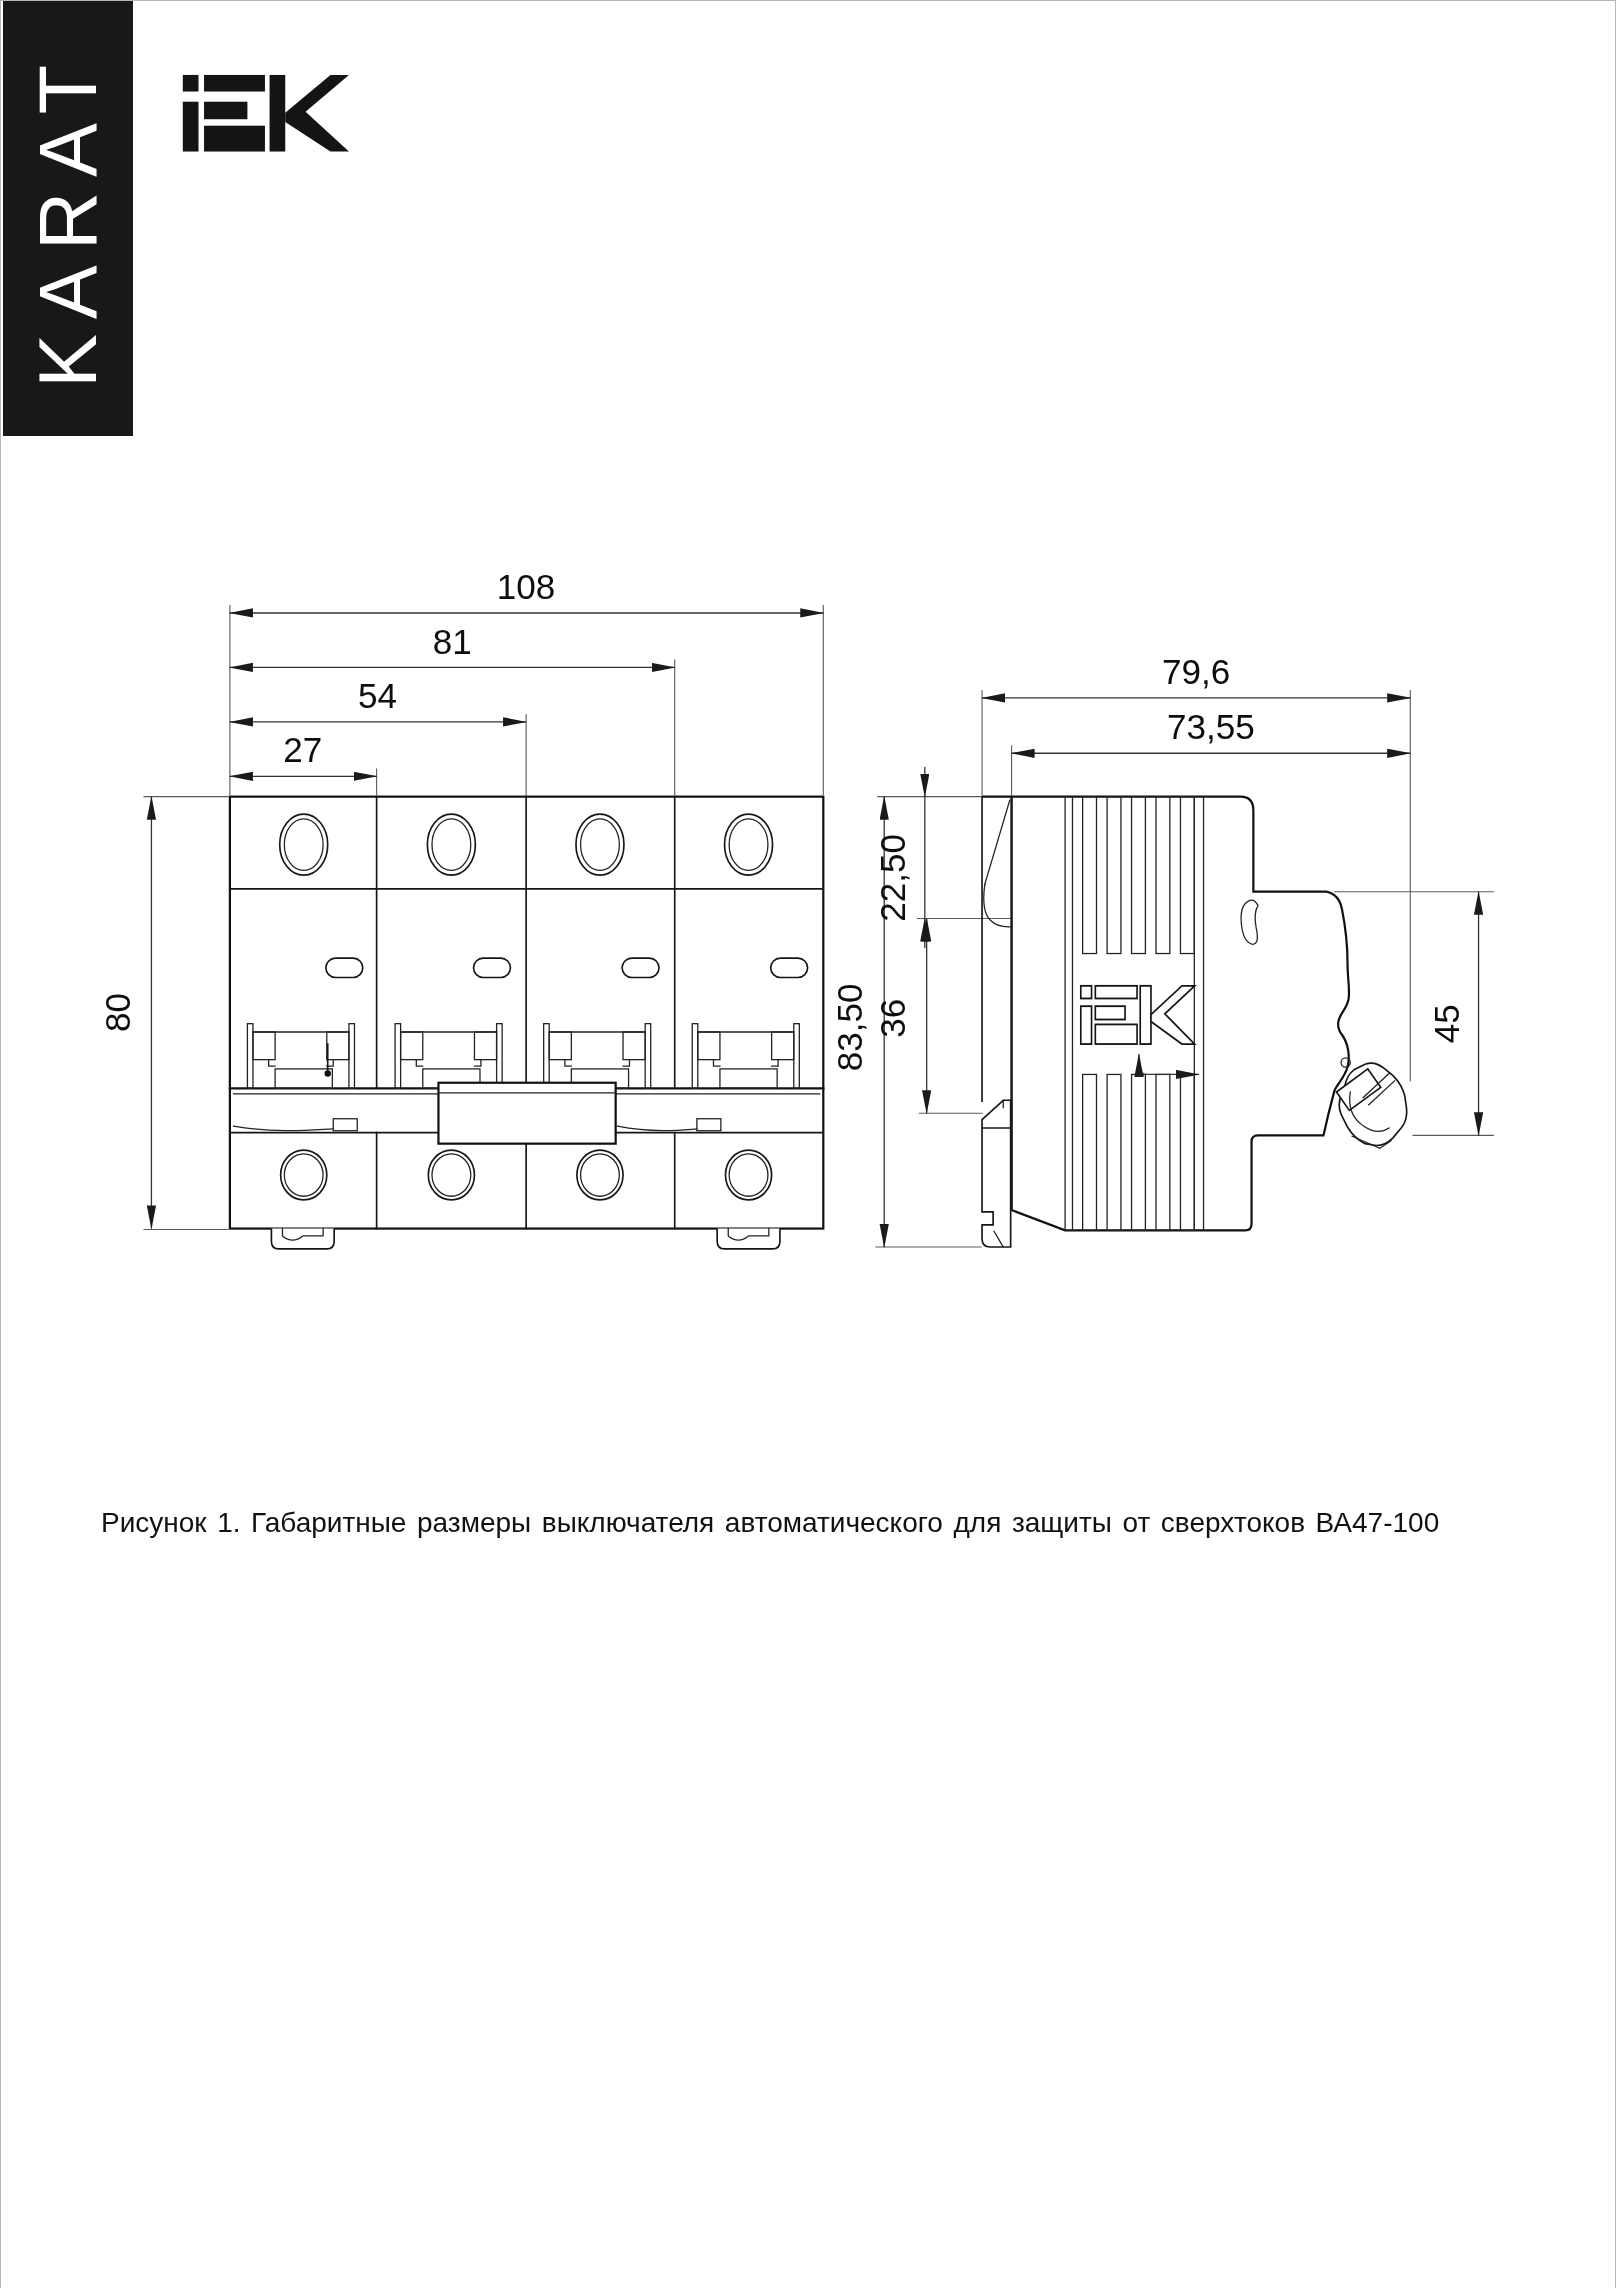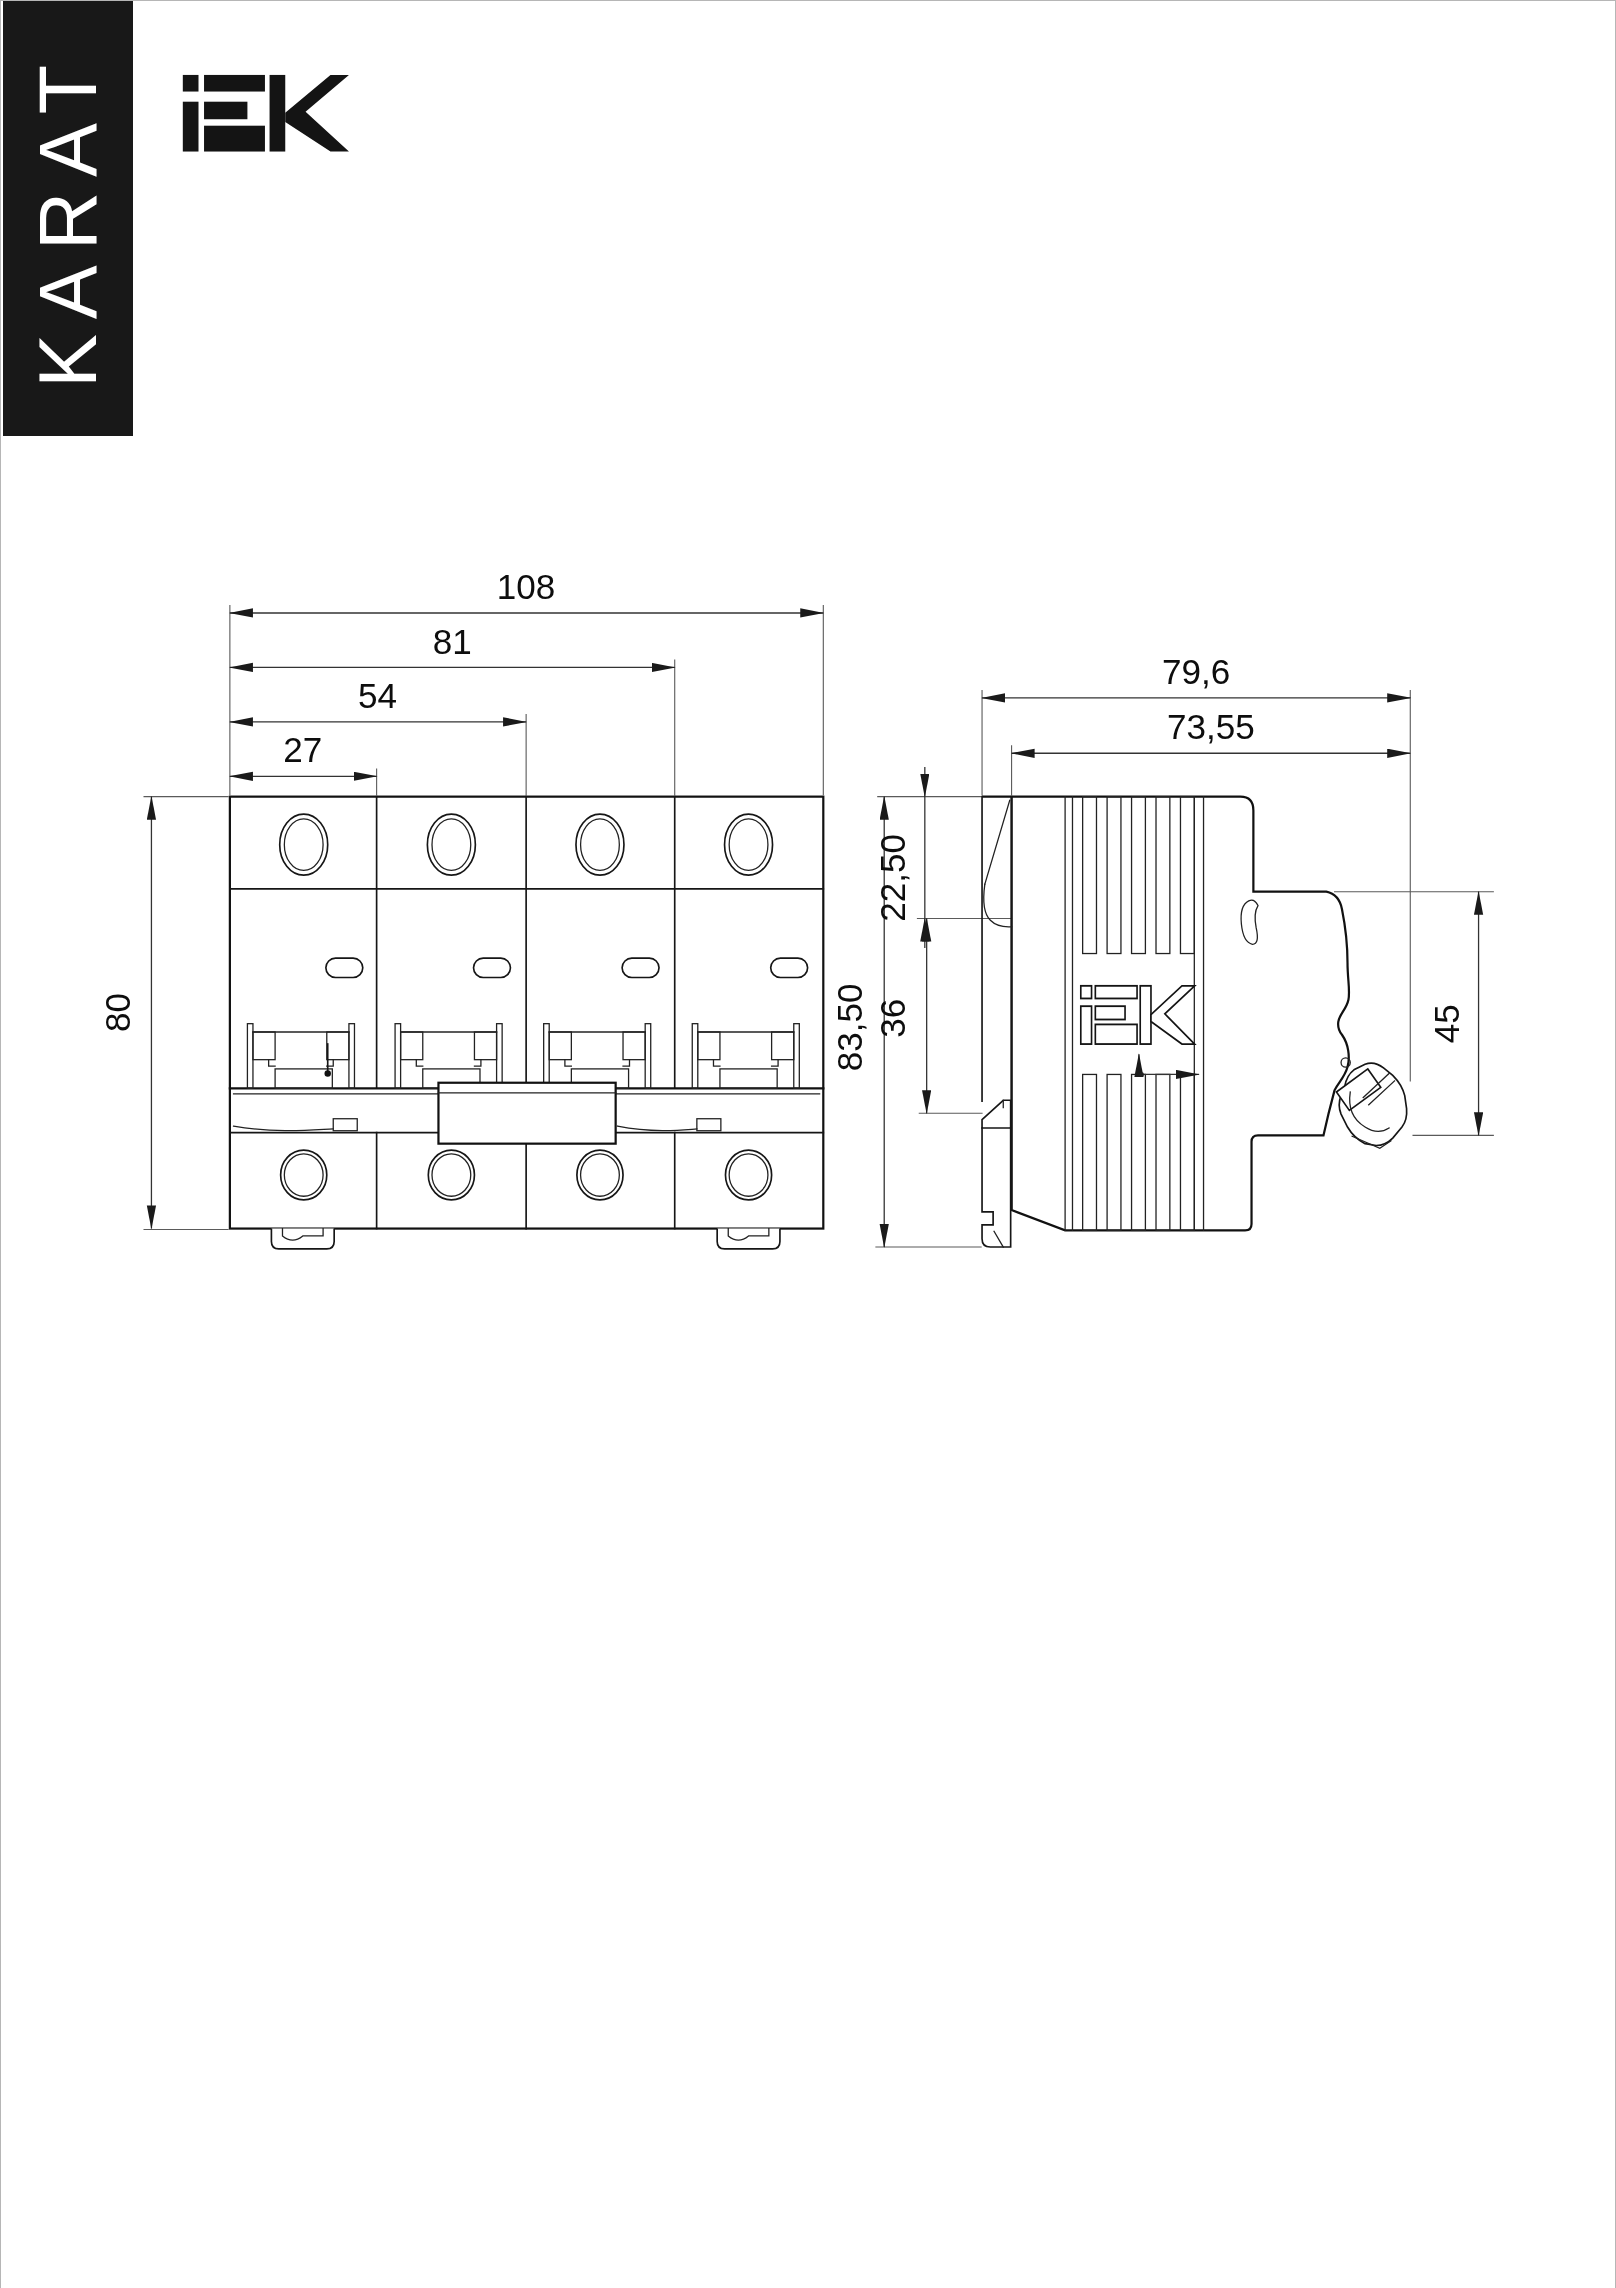--- a/index.html
+++ b/index.html
@@ -307,15 +307,16 @@
         <path class="medf" d="M1447,1182 L1481,1157 L1495,1177 L1461,1202 Z"></path>
         <path class="thin" d="M1462,1182 Q1458,1208 1478,1220 Q1492,1229 1504,1221"></path>
         <line class="thin" x1="1504" y1="1162" x2="1476" y2="1188"></line>
         <line class="thin" x1="1510" y1="1170" x2="1482" y2="1196"></line>
         <path class="thin" d="M1464,1230 L1494,1243 L1506,1235"></path>
       </g>
     </g>
 
   </svg>
 
+  <div class="caption">Рисунок 1. Габаритные размеры выключателя автоматического для защиты от сверхтоков ВА47-100</div>
 
 </div>
 
 
 </body></html>

